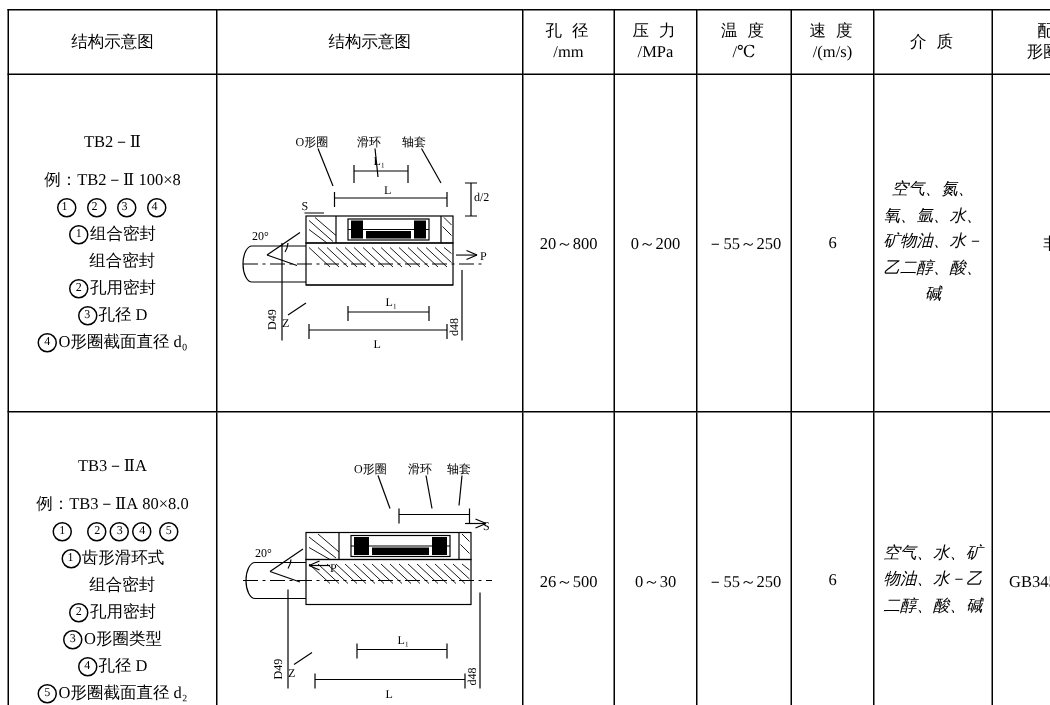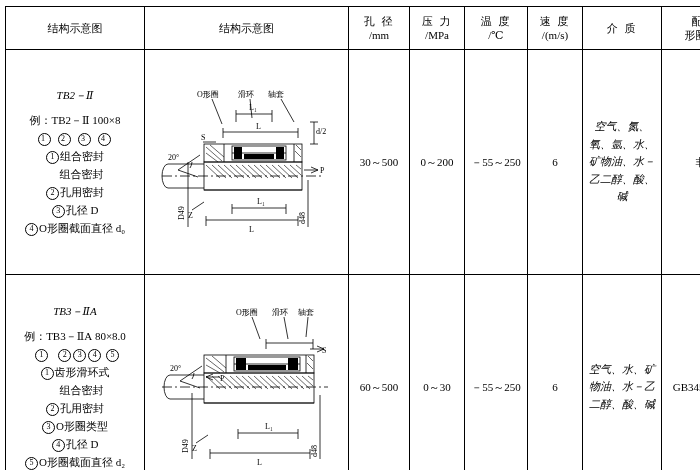--- a/index.html
+++ b/index.html
@@ -63,21 +63,20 @@
     padding-right: 4px;
     font-style: italic;
   }
   td.drawing {
     padding: 0;
     position: relative;
     height: 220px;
   }
   .desc-title {
     margin-bottom: 6px;
-    font-style: italic;
   }
   .desc-line { white-space: nowrap; }
   .circnum {
     display: inline-block;
     border: 1px solid #000;
     border-radius: 50%;
     width: 11px;
     height: 11px;
     line-height: 10px;
     text-align: center;
@@ -278,21 +277,21 @@
                 <text x="40" y="166">Z</text>
                 <text x="109" y="152">L₁</text>
                 <text x="101" y="180">L</text>
                 <text x="36" y="168" transform="rotate(-90 36 168)">D49</text>
                 <text x="157" y="172" transform="rotate(-90 157 172)">d48</text>
               </g>
             </svg>
           </div>
         </td>
 
-        <td><span>30～500</span></td>
+        <td><span>20～800</span></td>
         <td><span>0～200</span></td>
         <td><span>－55～250</span></td>
         <td><span>6</span></td>
         <td class="media"><span>空气、氮、氧、氩、水、矿物油、水－乙二醇、酸、碱</span></td>
         <td><span>非标</span></td>
       </tr>
 
       <tr>
         <td class="desc">
           <div class="desc-title">TB3－ⅡA</div>
@@ -397,21 +396,21 @@
                 <text x="44" y="174">Z</text>
                 <text x="117" y="152">L₁</text>
                 <text x="109" y="188">L</text>
                 <text x="40" y="176" transform="rotate(-90 40 176)">D49</text>
                 <text x="169" y="180" transform="rotate(-90 169 180)">d48</text>
               </g>
             </svg>
           </div>
         </td>
 
-        <td><span>60～500</span></td>
+        <td><span>26～500</span></td>
         <td><span>0～30</span></td>
         <td><span>－55～250</span></td>
         <td><span>6</span></td>
         <td class="media"><span>空气、水、矿物油、水－乙二醇、酸、碱</span></td>
         <td><span>GB3452.1－82</span></td>
       </tr>
     </tbody>
   </table>
 </div>
 

